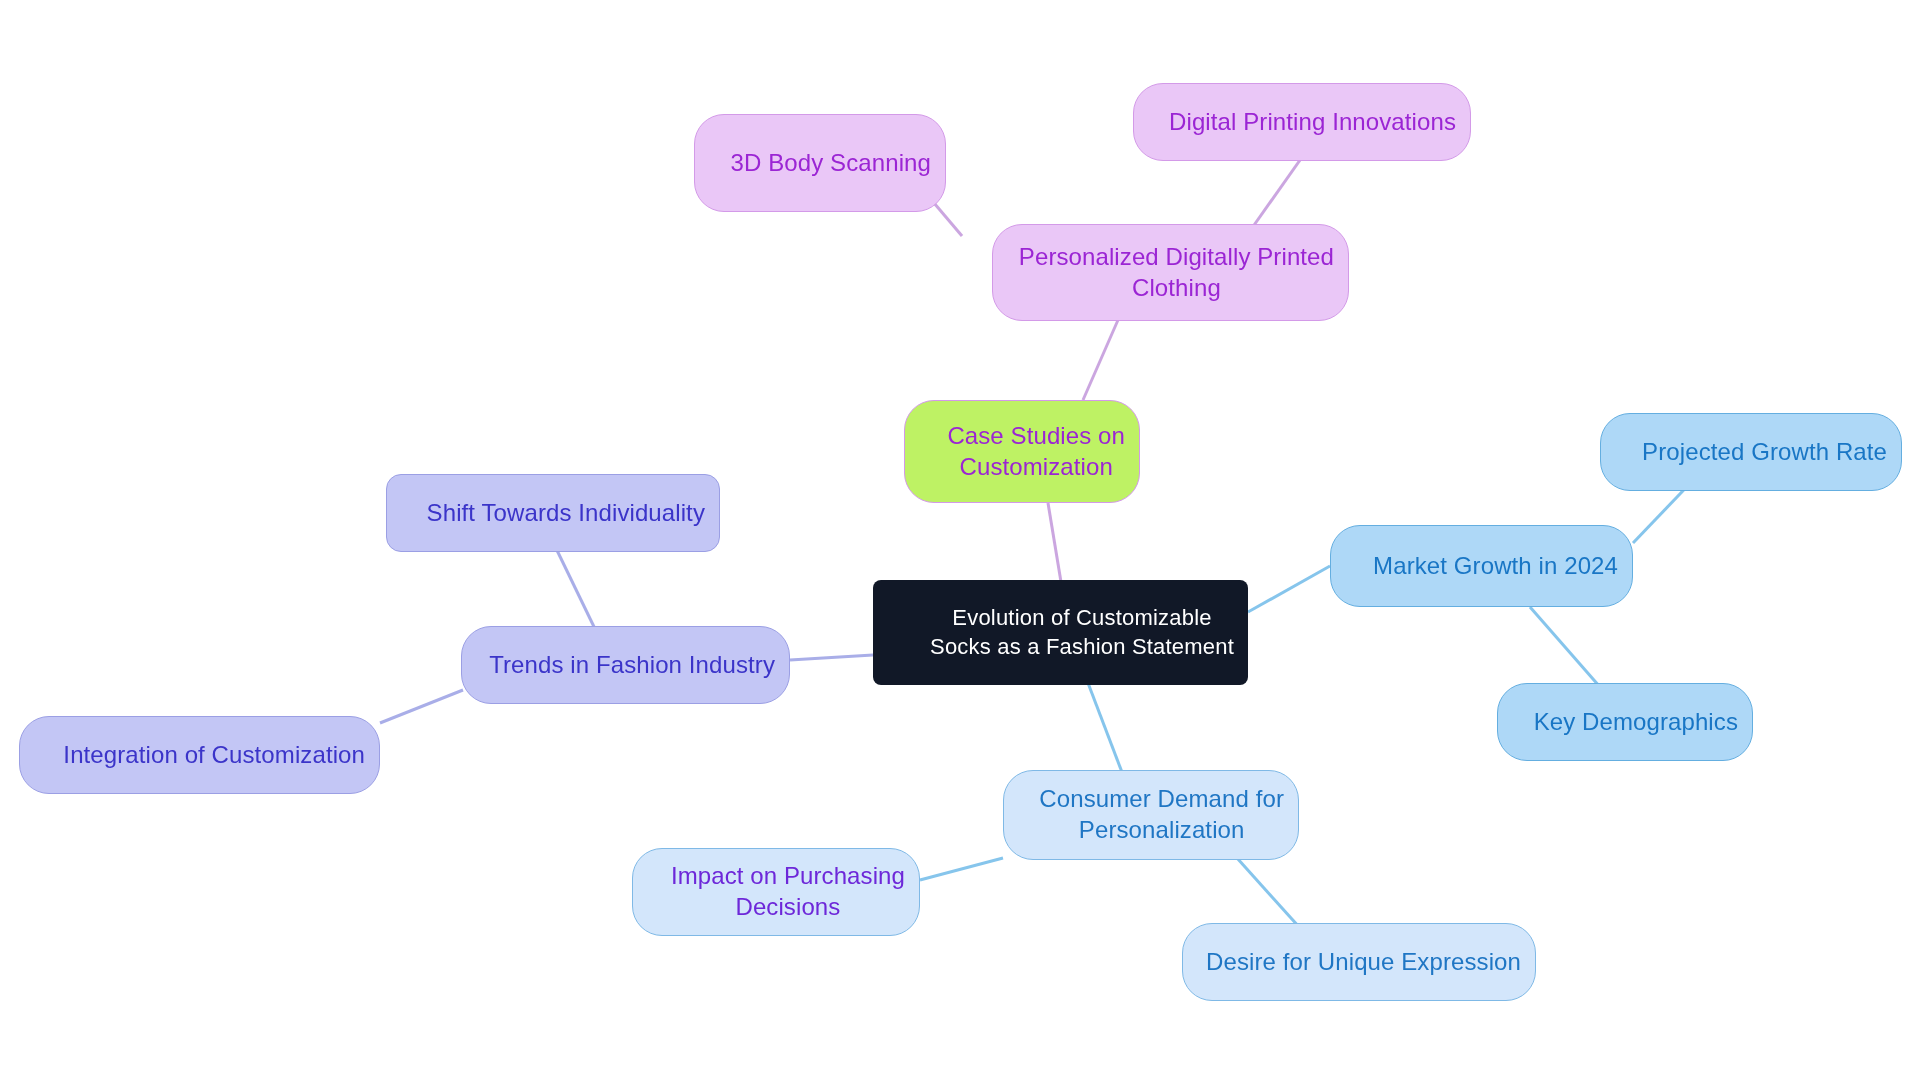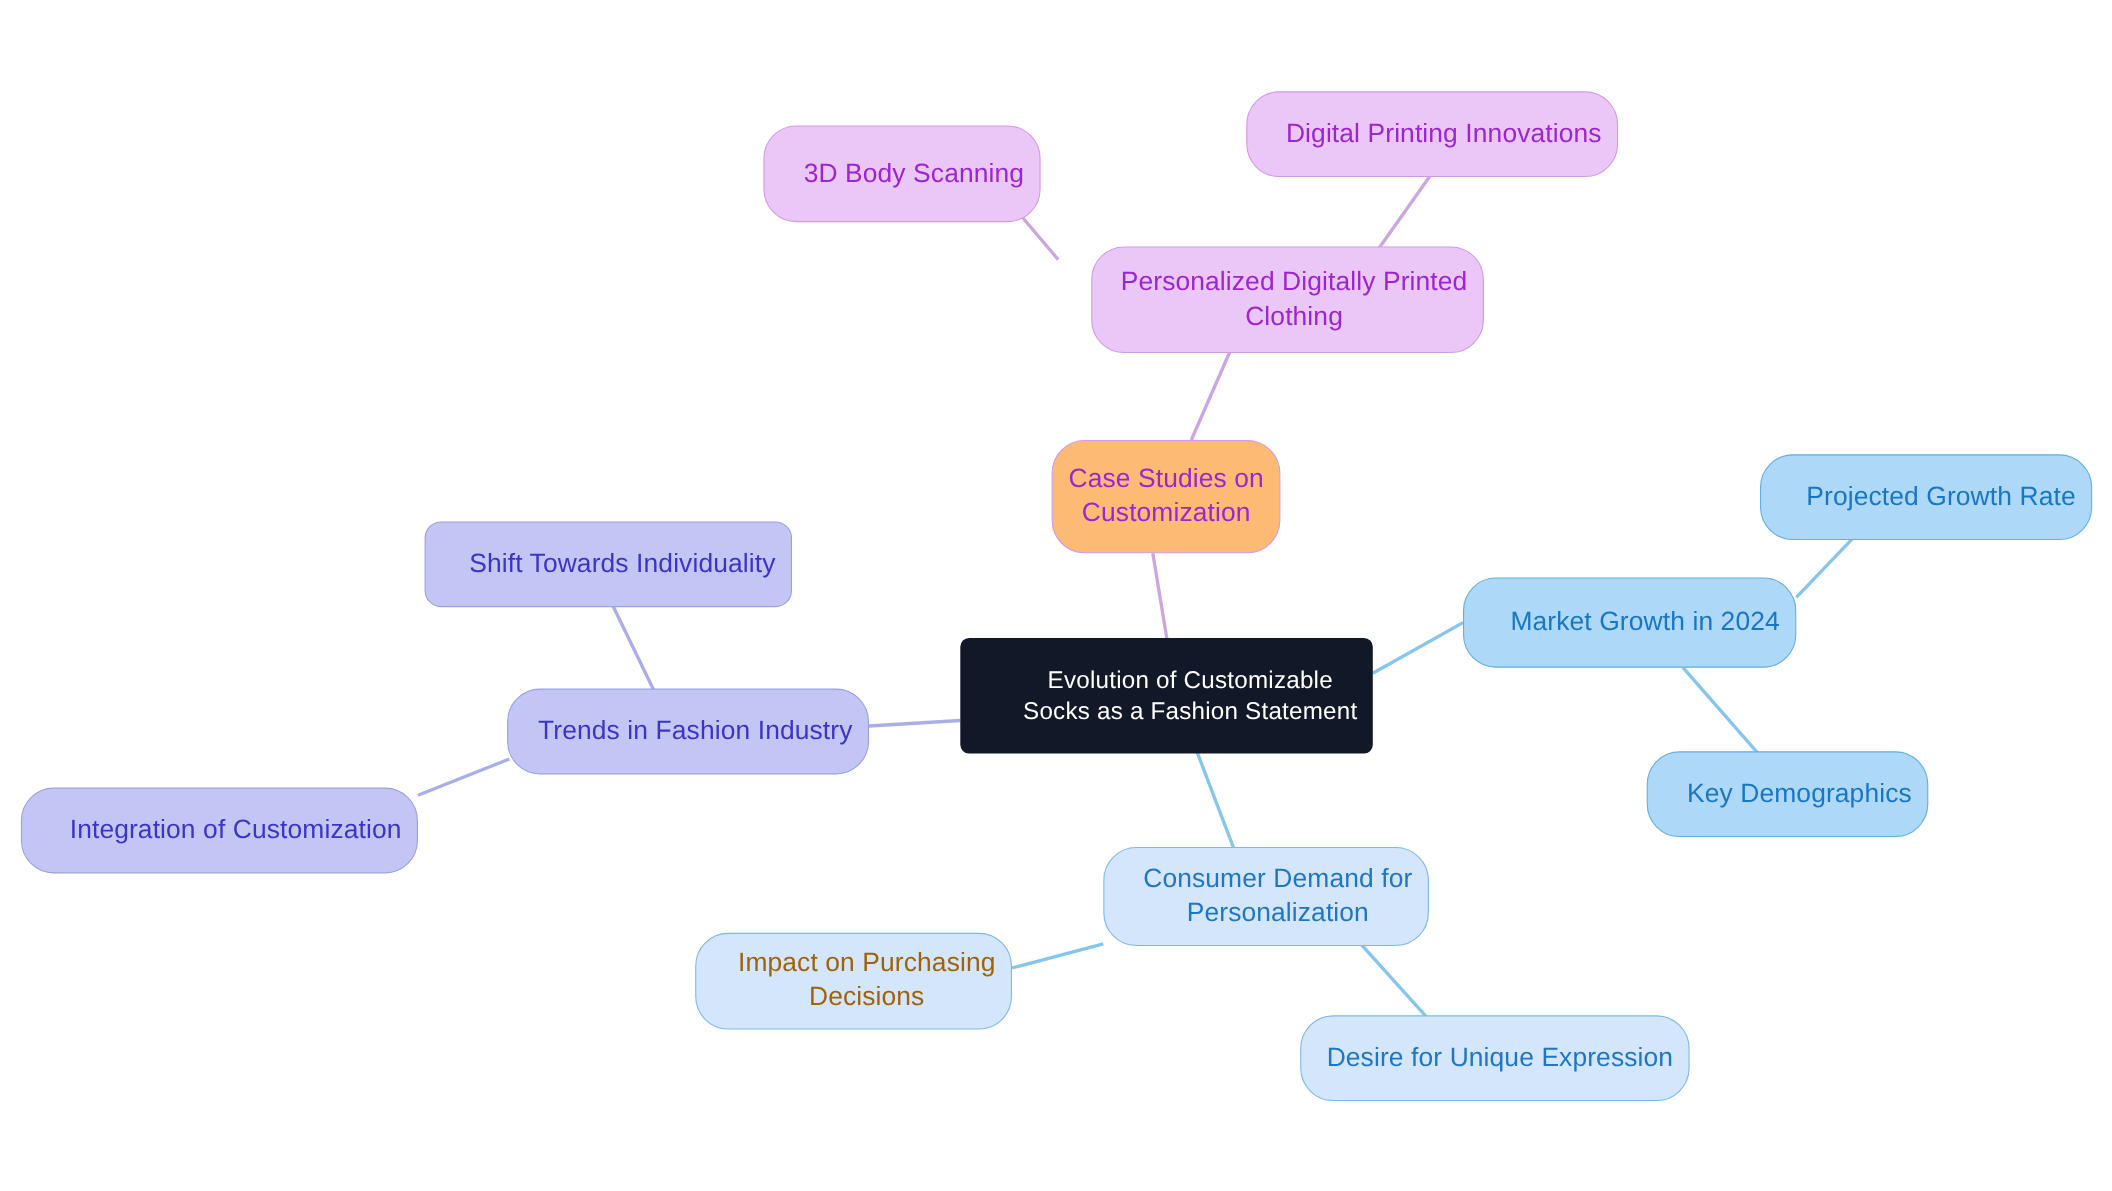--- a/index.html
+++ b/index.html
@@ -113,52 +113,52 @@
 
   <div class="node level2" style="left:1497px; top:683px; width:256px; height:78px; background:#aed8f7; border-color:#64aee0; color:#1976c5;">
     <span>Key Demographics</span>
   </div>
 
   <div class="node level1" style="left:1003px; top:770px; width:296px; height:90px; background:#d3e6fb; border-color:#7fb9e6; color:#1f76c4;">
     <span>Consumer Demand for
 Personalization</span>
   </div>
 
-  <div class="node level2" style="left:632px; top:848px; width:288px; height:88px; background:#d3e6fb; border-color:#7fb9e6; color:#a16207;">
+  <div class="node level2" style="left:632px; top:848px; width:288px; height:88px; background:#d3e6fb; border-color:#7fb9e6; color:#6d28d9;">
     <span>Impact on Purchasing
 Decisions</span>
   </div>
 
   <div class="node level1" style="left:461px; top:626px; width:329px; height:78px; background:#c3c6f5; border-color:#9b9fe4; color:#3b34c9;">
     <span>Trends in Fashion Industry</span>
   </div>
 
   <div class="node level2" style="left:1182px; top:923px; width:354px; height:78px; background:#d3e6fb; border-color:#7fb9e6; color:#1f76c4;">
     <span>Desire for Unique Expression</span>
   </div>
 
   <div class="node level2" style="left:386px; top:474px; width:334px; height:78px; background:#c3c6f5; border-color:#9b9fe4; color:#3b34c9;border-radius:15px;">
     <span>Shift Towards Individuality</span>
   </div>
 
   <div class="node level2" style="left:19px; top:716px; width:361px; height:78px; background:#c3c6f5; border-color:#9b9fe4; color:#3b34c9;">
     <span>Integration of Customization</span>
   </div>
 
-  <div class="node level1" style="left:956px; top:400px; width:208px; height:103px; background:#fdba74; border-color:#d39ae8; color:#9b25d4;">
+  <div class="node level1" style="left:904px; top:400px; width:236px; height:103px; background:#bef264; border-color:#d39ae8; color:#9b25d4;">
     <span>Case Studies on
 Customization</span>
   </div>
 
   <div class="node level2" style="left:959px; top:224px; width:357px; height:97px; background:#eac7f7; border-color:#d39ae8; color:#9b25d4;margin-left:33px;">
     <span>Personalized Digitally Printed
 Clothing</span>
   </div>
 
-  <div class="node level2" style="left:694px; top:114px; width:252px; height:88px; background:#eac7f7; border-color:#d39ae8; color:#9b25d4;">
+  <div class="node level2" style="left:694px; top:114px; width:252px; height:98px; background:#eac7f7; border-color:#d39ae8; color:#9b25d4;">
     <span>3D Body Scanning</span>
   </div>
 
   <div class="node level2" style="left:1133px; top:83px; width:338px; height:78px; background:#eac7f7; border-color:#d39ae8; color:#9b25d4;">
     <span>Digital Printing Innovations</span>
   </div>
 
 </div>
 
 </body></html>

